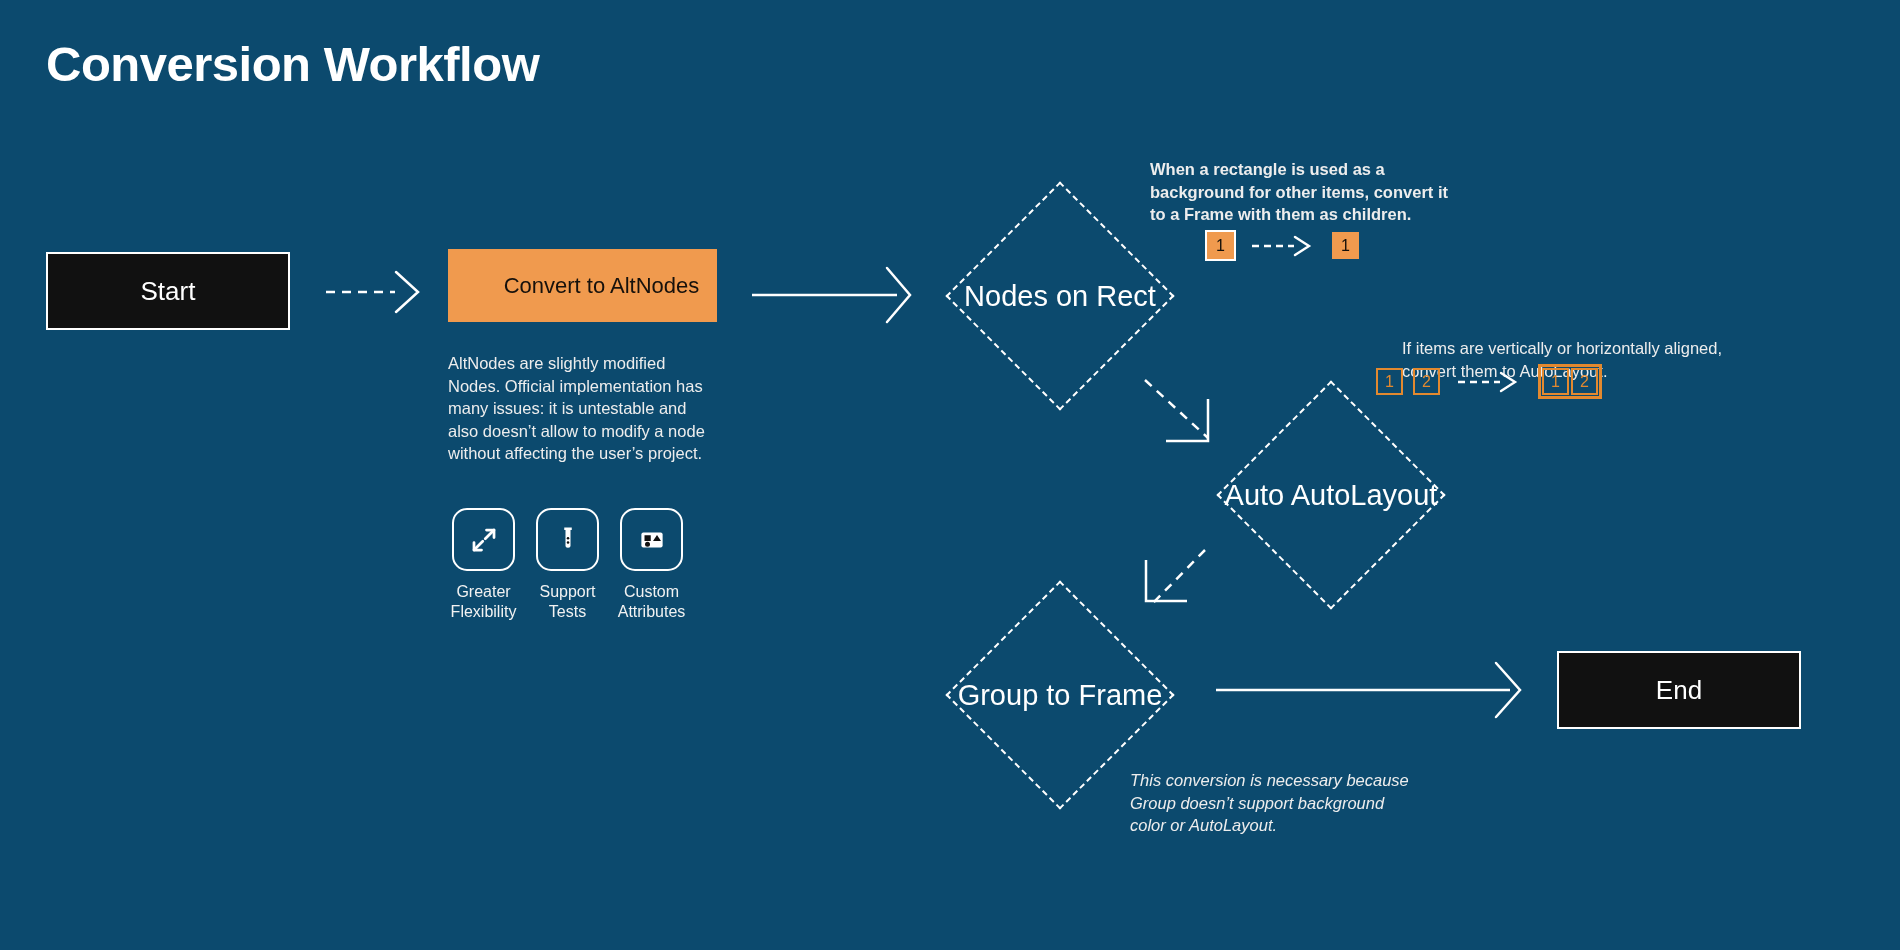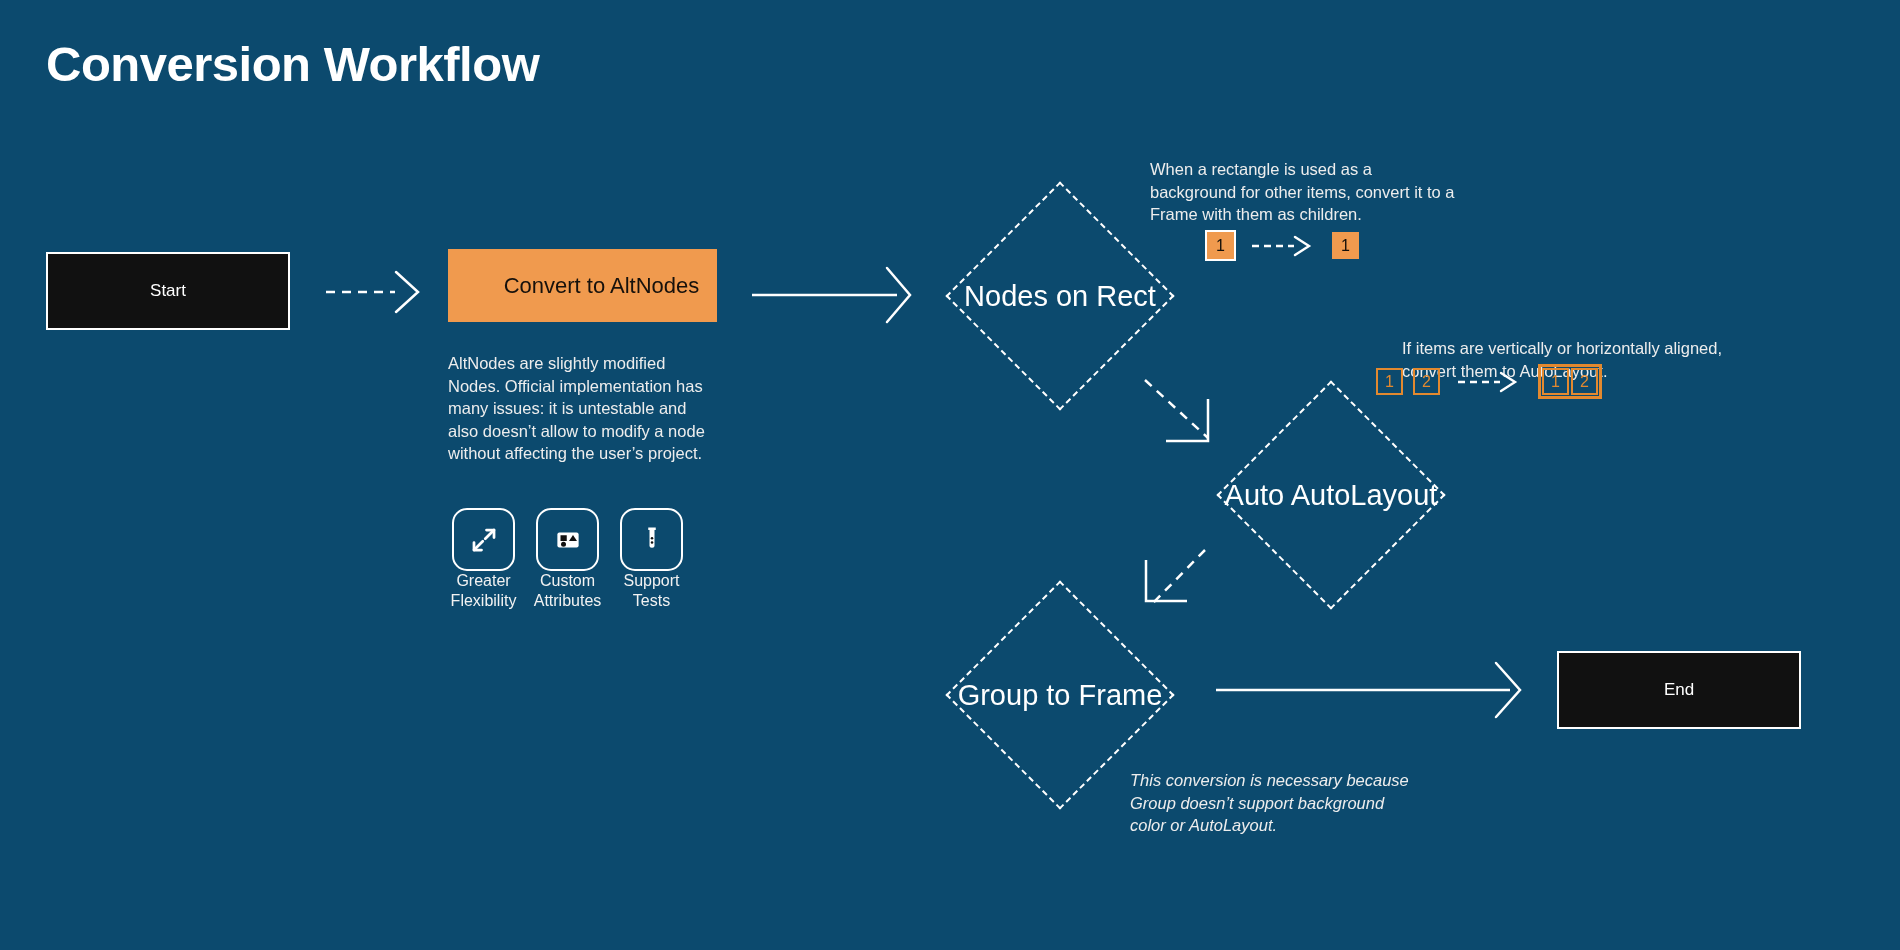--- a/index.html
+++ b/index.html
@@ -39,21 +39,21 @@
   }
 
   
   .node-box {
     position: absolute;
     border: 2px solid #ffffff;
     background: #111111;
     display: flex;
     align-items: center;
     justify-content: center;
-    font-size: 17px;
+    font-size: 26px;
     color: #ffffff;
   }
 
   #start-box  { left: 46px;  top: 252px; width: 244px; height: 78px; }
   #end-box    { left: 1557px; top: 651px; width: 244px; height: 78px; }
 
   #convert-box {
     position: absolute;
     left: 448px;
     top: 249px;
@@ -101,21 +101,21 @@
 
   
   .note-text {
     position: absolute;
     font-size: 16.5px;
     line-height: 1.37;
     color: #ededed;
   }
 
   #convert-desc { left: 448px; top: 352px; width: 272px; }
-  #note-rect    { left: 1150px; top: 158px; width: 310px; }
+  #note-rect    { left: 1150px; top: 158px; width: 310px; font-weight: bold; }
   #note-auto    { left: 1402px; top: 337px; width: 325px; }
   #note-group   { left: 1130px; top: 769px; width: 290px; font-style: italic; }
 
   
   #features {
     position: absolute;
     left: 452px;
     top: 508px;
     display: flex;
     gap: 21px;
@@ -129,20 +129,21 @@
   .feature-icon {
     width: 63px;
     height: 63px;
     border: 2px solid #ffffff;
     border-radius: 15px;
     display: flex;
     align-items: center;
     justify-content: center;
   }
   .feature-label {
+    margin-top: 11px;
     font-size: 16px;
     line-height: 1.28;
     text-align: center;
     color: #f2f2f2;
     white-space: pre-line;
   }
 
   
   .badge-row {
     position: absolute;
@@ -245,41 +246,41 @@
           <line x1="4" y1="20" x2="11" y2="13"></line>
         </svg>
       </div>
       <div class="feature-label">Greater
 Flexibility</div>
     </div>
 
     <div class="feature">
       <div class="feature-icon">
         <svg width="30" height="30" viewBox="0 0 24 24">
+          <path d="M9 2 h6 v2 h-1 v13 a2.2 2.2 0 0 1 -4 0 v-13 h-1 z" fill="#ffffff"></path>
+          <circle cx="12" cy="10.5" r="1" fill="#111111"></circle>
+          <circle cx="12" cy="14" r="1" fill="#111111"></circle>
+        </svg>
+      </div>
+      <div class="feature-label">Support
+Tests</div>
+    </div>
+
+    <div class="feature">
+      <div class="feature-icon">
+        <svg width="30" height="30" viewBox="0 0 24 24">
           <rect x="3.5" y="6" width="17" height="12" rx="1.6" fill="#ffffff"></rect>
           <rect x="6" y="8.2" width="5" height="4.6" fill="#111111"></rect>
           <path d="M16 8 l3.2 4.8 h-6.4 z" fill="#111111"></path>
           <circle cx="8.4" cy="15.3" r="2" fill="#111111"></circle>
         </svg>
       </div>
       <div class="feature-label">Custom
 Attributes</div>
     </div>
-
-    <div class="feature">
-      <div class="feature-icon">
-        <svg width="30" height="30" viewBox="0 0 24 24">
-          <path d="M9 2 h6 v2 h-1 v13 a2.2 2.2 0 0 1 -4 0 v-13 h-1 z" fill="#ffffff"></path>
-          <circle cx="12" cy="10.5" r="1" fill="#111111"></circle>
-          <circle cx="12" cy="14" r="1" fill="#111111"></circle>
-        </svg>
-      </div>
-      <div class="feature-label">Support
-Tests</div>
-    </div>
   </div>
 
   <div id="diamond-nodes-on-rect" class="diamond-wrap">
     <div class="diamond-shape"></div>
     <div class="diamond-label">Nodes on Rect</div>
   </div>
 
   <div id="note-rect" class="note-text">When a rectangle is used as a background for other items, convert it to a Frame with them as children.</div>
 
   <div id="badges-rect" class="badge-row">

